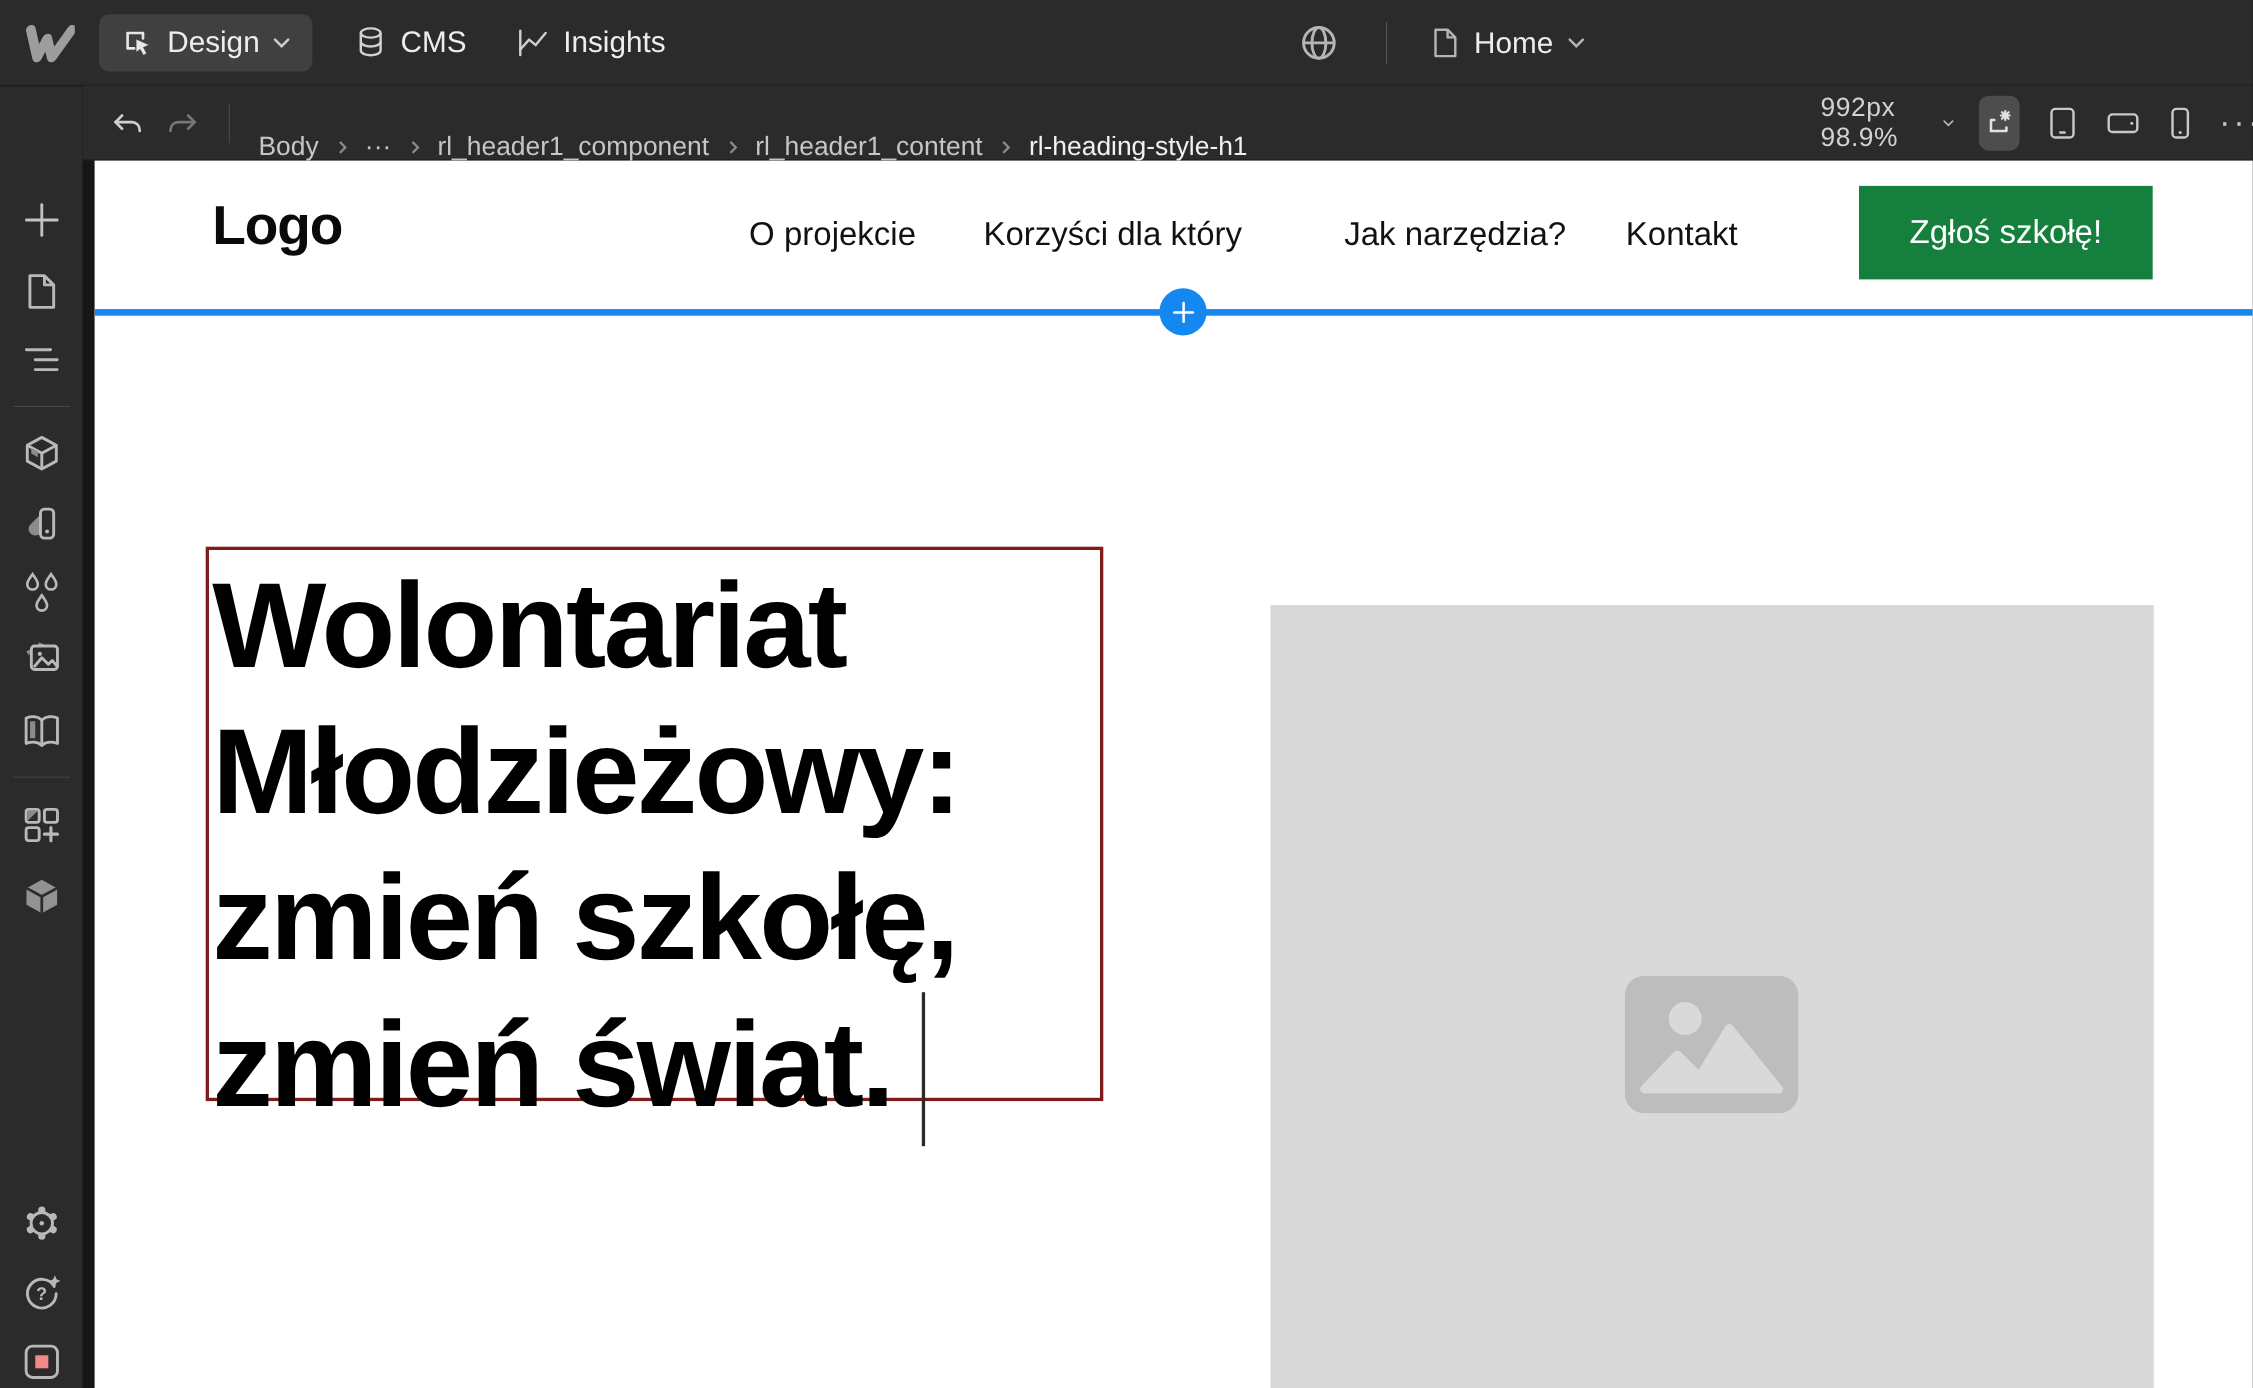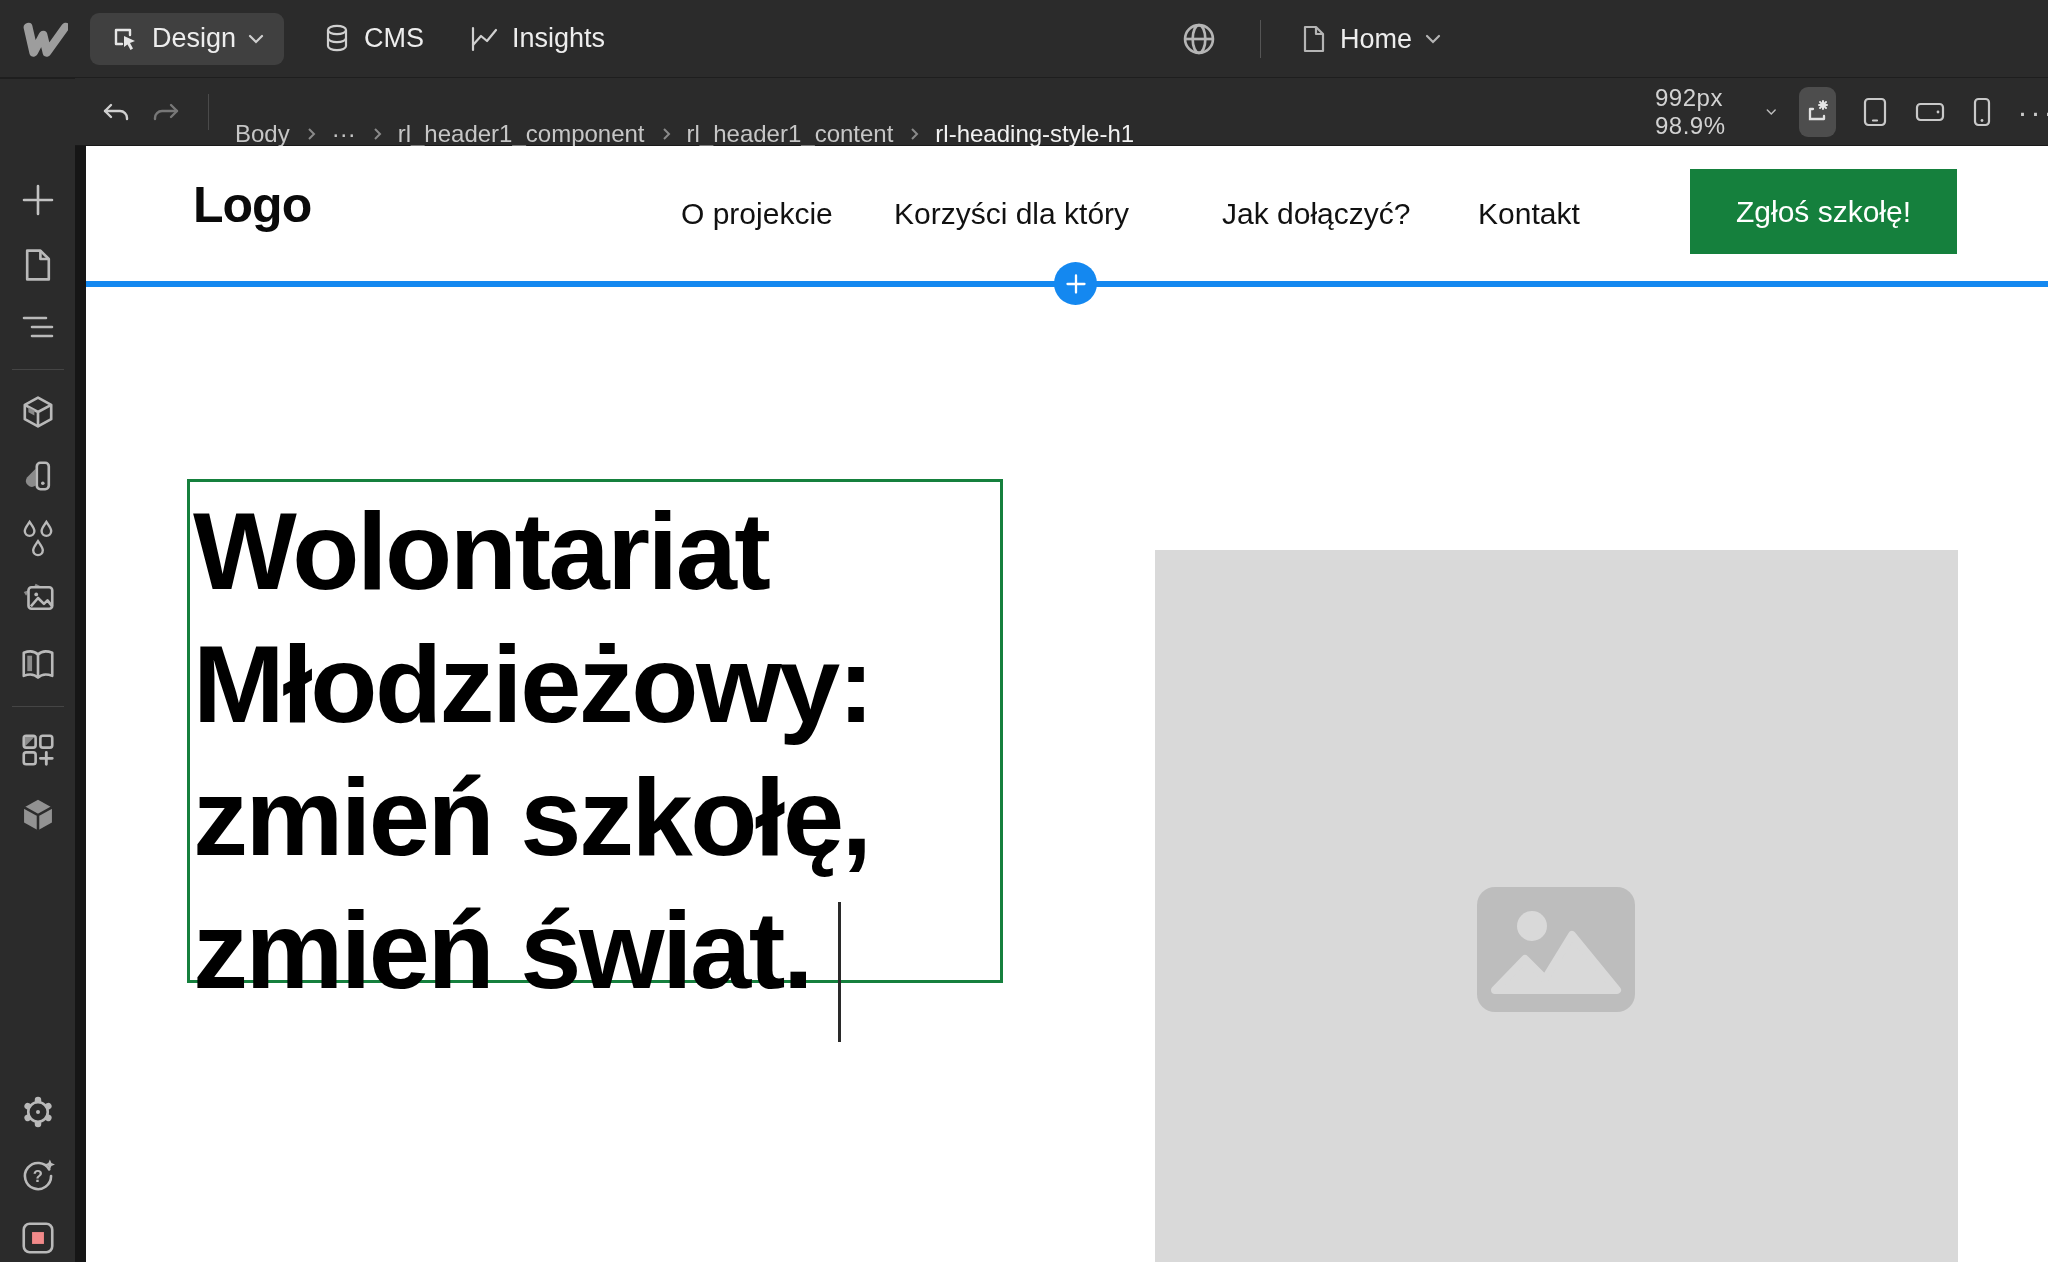--- a/index.html
+++ b/index.html
@@ -42,21 +42,21 @@
 
   
   .canvas{position:absolute;left:86px;top:146px;width:1962px;height:1116px;background:#ffffff;overflow:hidden;}
   .site-logo{position:absolute;left:107px;top:30px;font-size:50px;font-weight:700;color:#0a0a0a;letter-spacing:-1px;}
   .nav-link{position:absolute;top:48px;font-size:30px;color:#111;line-height:40px;white-space:nowrap;}
   .cta{position:absolute;left:1604px;top:23px;width:267px;height:85px;background:#15803d;color:#fff;
     display:flex;align-items:center;justify-content:center;font-size:30px;}
   .ins-line{position:absolute;left:0;top:135px;width:1962px;height:6px;background:#1488f0;}
   .ins-plus{position:absolute;left:968px;top:116px;width:43px;height:43px;border-radius:50%;background:#1488f0;
     display:flex;align-items:center;justify-content:center;}
-  .sel-box{position:absolute;left:101px;top:333px;width:816px;height:504px;border:3px solid #15803d;box-sizing:border-box;}
+  .sel-box{position:absolute;left:101px;top:351px;width:816px;height:504px;border:3px solid #7f1d1d;box-sizing:border-box;}
   .h1{position:absolute;left:3px;top:2px;width:806px;font-size:110px;line-height:133px;font-weight:700;
     color:#000;letter-spacing:-2.5px;white-space:pre-line;}
   .caret{position:absolute;left:752px;top:756px;width:3px;height:140px;background:#2a2a2a;}
   .para{position:absolute;left:107px;top:942px;width:980px;font-size:38px;line-height:53px;color:#111;white-space:pre-wrap;}
   .para b{font-weight:700;}
   .imgph{position:absolute;left:1069px;top:404px;width:803px;height:712px;background:#d9d9d9;}
   .imgph-icon{position:absolute;left:322px;top:337px;}
 </style>
 </head>
 <body>
@@ -273,21 +273,21 @@
   </div>
 
 </div>
 
 <div class="canvas">
 
   <div class="site-logo">Logo</div>
 
   <div class="nav-link" style="left:595px">O projekcie</div>
   <div class="nav-link" style="left:808px">Korzyści dla który</div>
-  <div class="nav-link" style="left:1136px">Jak dołączyć?</div>
+  <div class="nav-link" style="left:1136px">Jak narzędzia?</div>
   <div class="nav-link" style="left:1392px">Kontakt</div>
 
   <div class="cta">
     <span>Zgłoś szkołę!</span>
   </div>
 
   <div class="ins-line"></div>
   <div class="ins-plus">
     <svg width="22" height="22" viewBox="0 0 22 22">
       <path d="M11 2.5 v17 M2.5 11 h17" stroke="#ffffff" stroke-width="2.3" stroke-linecap="round"></path>

